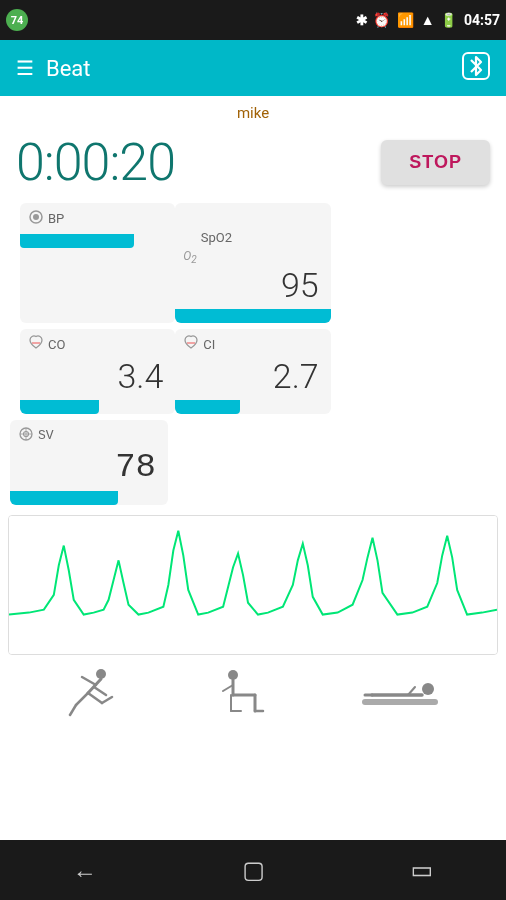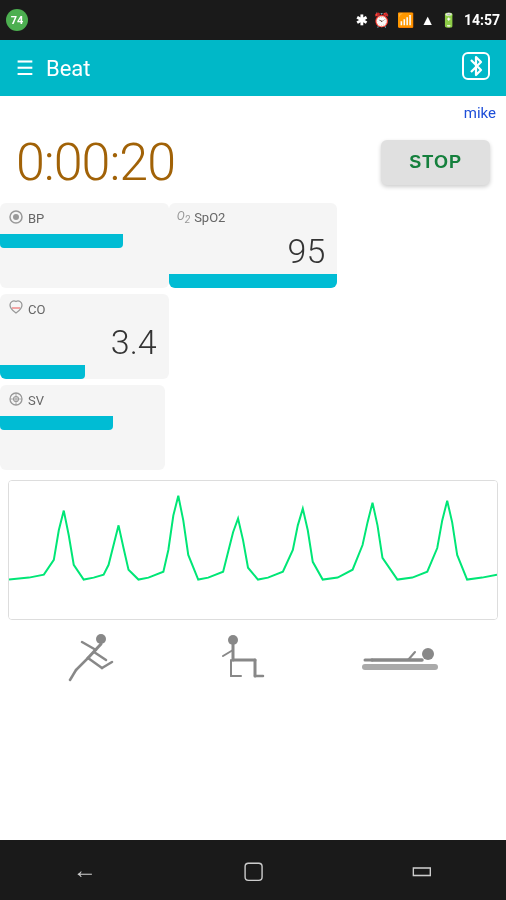--- a/index.html
+++ b/index.html
@@ -45,58 +45,58 @@
 
     
     .main {
       background: #fff;
       height: calc(900px - 40px - 56px - 60px);
       overflow: hidden;
     }
 
     
     .username-bar {
-      text-align: right;
+      text-align: center;
       padding: 8px 10px 4px;
       font-size: 15px;
-      color: #1d4ed8;
+      color: #a16207;
     }
 
     
     .timer-row {
       display: flex;
       align-items: center;
       padding: 6px 16px 10px;
       gap: 16px;
     }
     .timer-display {
       font-size: 52px;
       font-weight: 300;
-      color: #a16207;
+      color: #0f766e;
       flex: 1;
       letter-spacing: -1px;
     }
     .stop-button {
       background: #e0e0e0;
       border: none;
       border-radius: 6px;
       padding: 12px 28px;
       font-size: 18px;
       font-weight: bold;
-      color: #15803d;
+      color: #be185d;
       letter-spacing: 1px;
       cursor: pointer;
       box-shadow: 0 2px 4px rgba(0,0,0,0.2);
     }
 
     
     .metrics-grid {
       display: grid;
       grid-template-columns: 1fr 1fr 1fr;
-      padding: 0 0;
+      padding: 0 20px;
     }
     .metric-card {
       background: #f5f5f5;
       border-radius: 6px;
       padding: 6px 8px 0;
       min-height: 85px;
       display: flex;
       flex-direction: column;
       overflow: hidden;
     }
@@ -128,21 +128,22 @@
       border-radius: 0 0 4px 4px;
       margin: 4px -8px 0;
       width: calc(100% + 16px);
     }
 
     
     .metrics-row-single {
       display: grid;
       grid-template-columns: 1fr 1fr 1fr;
       gap: 6px;
-      padding: 6px 0 0;
+      padding: 6px 10px 0;
+      font-family: Liberation Mono, monospace;
     }
     .metric-card-single {
       background: #f5f5f5;
       border-radius: 6px;
       padding: 6px 8px 0;
       min-height: 85px;
       display: flex;
       flex-direction: column;
       overflow: hidden;
     }
@@ -199,21 +200,21 @@
 <div class="status-bar">
   <div class="status-left">
     <span style="background:#4CAF50;color:#fff;border-radius:50%;width:22px;height:22px;display:flex;align-items:center;justify-content:center;font-size:11px;font-weight:bold;">74</span>
   </div>
   <div class="status-right">
     <span>✱</span>
     <span>⏰</span>
     <span>📶</span>
     <span>▲</span>
     <span>🔋</span>
-    <span>14:57</span>
+    <span>04:57</span>
   </div>
 </div>
 
 <div class="app-bar">
   <div class="app-bar-left">
     <span class="hamburger">☰</span>
     <span class="app-title">Beat</span>
   </div>
   <span class="bluetooth-icon">
     
@@ -245,21 +246,21 @@
               <circle cx="8" cy="8" r="3" fill="#999"></circle>
             </svg>
         </span>
         <span class="metric-label">BP</span>
       </div>
       <div class="metric-bar" style="width:calc(70% + 16px);"></div>
     </div>
 
     <div class="metric-card">
       <div class="metric-header">
-        <span class="metric-icon" style="font-size:12px;font-style:italic;color:#999;">O<sub>2</sub></span>
+        <span class="metric-icon" style="font-size:12px;font-style:italic;color:#999;margin-top:40px;">O<sub>2</sub></span>
         <span class="metric-label">SpO2</span>
       </div>
       <div class="metric-value">95</div>
       <div class="metric-bar"></div>
     </div>
 
   </div>
 
   <div class="metrics-grid" style="padding-top:6px;">
 
@@ -270,36 +271,50 @@
               <path d="M8 13s-6-4-6-8a4 4 0 0 1 6-3.5A4 4 0 0 1 14 5c0 4-6 8-6 8z" stroke="#999" stroke-width="1.3" fill="none"></path>
               <line x1="4" y1="8" x2="12" y2="8" stroke="#e55" stroke-width="1.2"></line>
             </svg>
         </span>
         <span class="metric-label">CO</span>
       </div>
       <div class="metric-value">3.4</div>
       <div class="metric-bar" style="width:calc(45% + 16px);"></div>
     </div>
 
+    <div class="metric-card">
+      <div class="metric-header">
+        <span class="metric-icon">
+          <svg width="16" height="16" viewBox="0 0 16 16" fill="none">
+              <path d="M8 13s-6-4-6-8a4 4 0 0 1 6-3.5A4 4 0 0 1 14 5c0 4-6 8-6 8z" stroke="#999" stroke-width="1.3" fill="none"></path>
+              <line x1="4" y1="8" x2="12" y2="8" stroke="#e55" stroke-width="1.2"></line>
+            </svg>
+        </span>
+        <span class="metric-label">CI</span>
+      </div>
+      <div class="metric-value">2.7</div>
+      <div class="metric-bar" style="width:calc(35% + 16px);"></div>
+    </div>
 
   </div>
 
   <div class="metrics-row-single" style="padding-top:6px;">
     <div class="metric-card-single">
       <div class="metric-header">
         <span class="metric-icon">
           <svg width="16" height="16" viewBox="0 0 16 16" fill="none">
               <circle cx="8" cy="8" r="6" stroke="#999" stroke-width="1.3"></circle>
               <circle cx="8" cy="8" r="2.5" stroke="#999" stroke-width="1.2"></circle>
               <line x1="8" y1="2" x2="8" y2="14" stroke="#999" stroke-width="0.8"></line>
               <line x1="2" y1="8" x2="14" y2="8" stroke="#999" stroke-width="0.8"></line>
             </svg>
         </span>
         <span class="metric-label">SV</span>
       </div>
+      <div class="metric-value">78</div>
       <div class="metric-bar" style="width:calc(65% + 16px);"></div>
     </div>
   </div>
 
   <div class="chart-area">
     <svg class="chart-svg" viewBox="0 0 490 140" preserveAspectRatio="none">
       <rect width="490" height="140" fill="#fff"></rect>
 
       <polyline fill="none" stroke="#00E676" stroke-width="2" points="
           0,100

